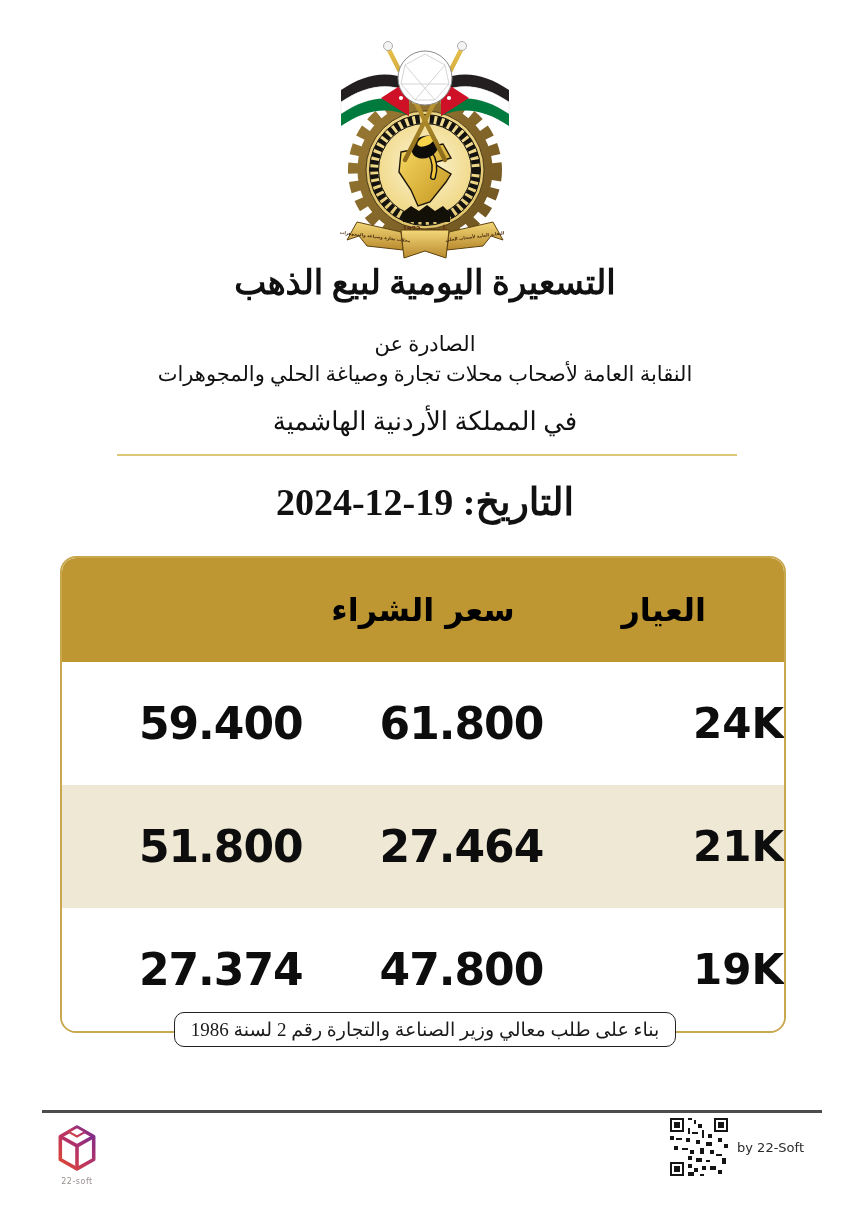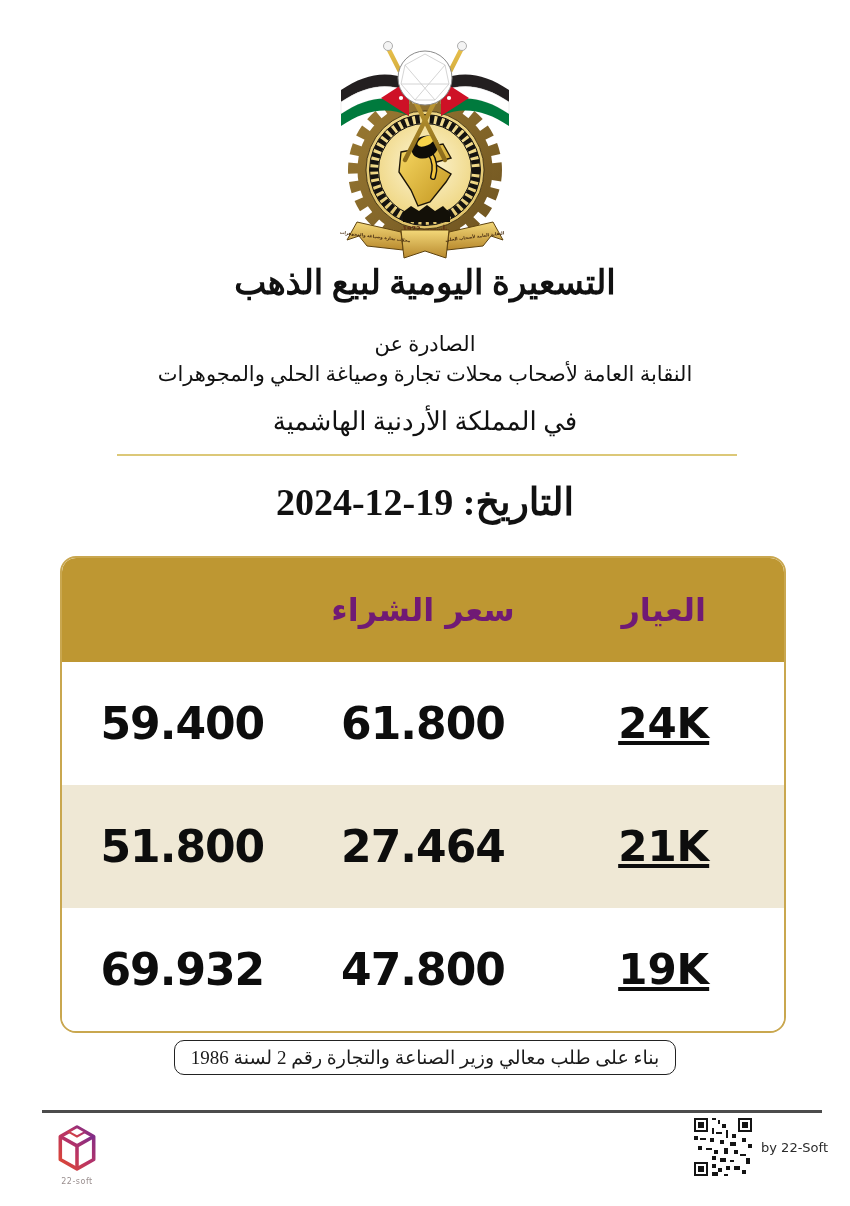--- a/index.html
+++ b/index.html
@@ -40,46 +40,46 @@
     position:absolute;top:548px;right:62px;width:726px;
     border:2px solid var(--border-gold);
     border-radius:16px;overflow:hidden;background:#fff;
   }
   .t-head{
     display:grid;grid-template-columns:1fr 1fr 1fr;
     background:var(--gold-header);
     border-radius:14px 14px 0 0;
     height:104px;align-items:center;
   }
-  .t-hcell{text-align:center;font-size:32px;font-weight:bold;color:#701a75;}
+  .t-hcell{text-align:center;font-size:32px;font-weight:bold;color:#000000;}
   .t-row{
     display:grid;grid-template-columns:1fr 1fr 1fr;
     height:123px;align-items:center;background:#fff;
   }
   .t-row.alt{background:var(--row-alt);}
   .t-cell{
-    text-align:center;font-size:44px;font-weight:bold;
+    text-align:right;font-size:44px;font-weight:bold;
     letter-spacing:-1px;color:#0d0d0d;direction:ltr;
   }
-  .t-cell.karat{font-size:42px;letter-spacing:0;text-decoration:underline;}
-
-  
-  .note-wrap{top:1032px;}
+  .t-cell.karat{font-size:42px;letter-spacing:0;}
+
+  
+  .note-wrap{top:1004px;}
   .note{
     display:inline-block;font-size:19px;color:#1a1a1a;
     border:1.6px solid #222;border-radius:10px;
     padding:5px 16px;background:#fff;
   }
 
   
   .bottom-line{position:absolute;top:1102px;left:40px;width:780px;height:3px;background:var(--line-dark);}
   .brand-left{position:absolute;top:1116px;left:40px;width:70px;text-align:center;direction:ltr;}
   .brand-left .caption{font-size:8px;color:#9a8f8f;letter-spacing:0.5px;margin-top:1px;}
   .brand-right{
-    position:absolute;top:1110px;right:20px;
+    position:absolute;top:1110px;right:44px;
     display:flex;align-items:center;gap:9px;direction:ltr;
   }
   .credit{font-size:13px;color:#2b2b2b;}
 </style>
 </head>
 <body>
 
 <div class="page">
 
   <div class="emblem">
@@ -184,21 +184,21 @@
       <div class="t-cell">59.400</div>
     </div>
     <div class="t-row alt">
       <div class="t-cell karat">21K</div>
       <div class="t-cell">27.464</div>
       <div class="t-cell">51.800</div>
     </div>
     <div class="t-row">
       <div class="t-cell karat">19K</div>
       <div class="t-cell">47.800</div>
-      <div class="t-cell">69.932</div>
+      <div class="t-cell">27.374</div>
     </div>
   </div>
 
   <div class="center-x note-wrap">
     <span class="note">بناء على طلب معالي وزير الصناعة والتجارة رقم 2 لسنة 1986</span>
   </div>
 
   <div class="bottom-line"></div>
 
   <div class="brand-left">

